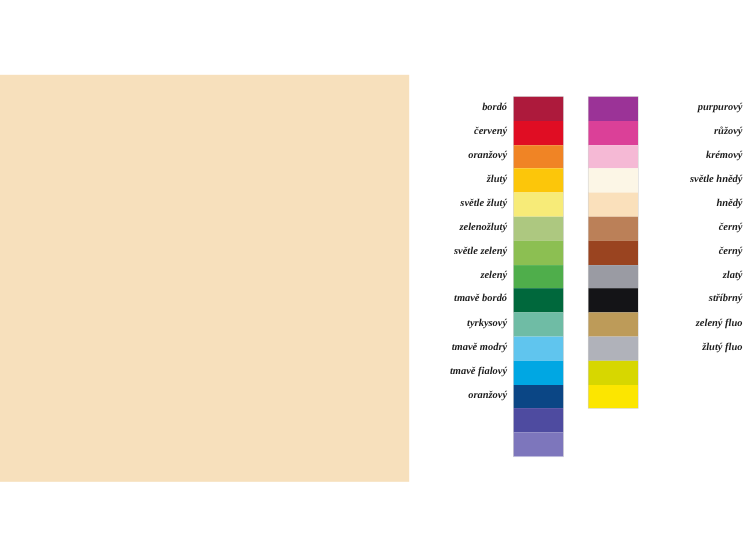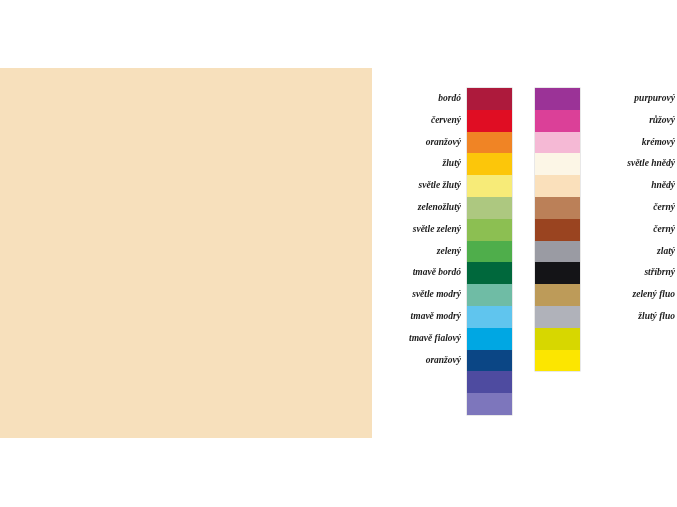--- a/index.html
+++ b/index.html
@@ -81,21 +81,21 @@
   <div class="label-stack">
       <div class="legend-row-label">bordó</div>
       <div class="legend-row-label">červený</div>
       <div class="legend-row-label">oranžový</div>
       <div class="legend-row-label">žlutý</div>
       <div class="legend-row-label">světle žlutý</div>
       <div class="legend-row-label">zelenožlutý</div>
       <div class="legend-row-label">světle zelený</div>
       <div class="legend-row-label">zelený</div>
       <div class="legend-row-label">tmavě bordó</div>
-      <div class="legend-row-label">světle modrý</div>
+      <div class="legend-row-label">tyrkysový</div>
       <div class="legend-row-label">tmavě modrý</div>
       <div class="legend-row-label">tmavě fialový</div>
       <div class="legend-row-label">oranžový</div>
     </div>
   <div class="chip-stack">
       <div class="color-chip" style="background: rgb(173, 26, 60);"></div>
       <div class="color-chip" style="background: rgb(224, 13, 35);"></div>
       <div class="color-chip" style="background: rgb(240, 132, 37);"></div>
       <div class="color-chip" style="background: rgb(252, 198, 10);"></div>
       <div class="color-chip" style="background: rgb(247, 235, 120);"></div>

